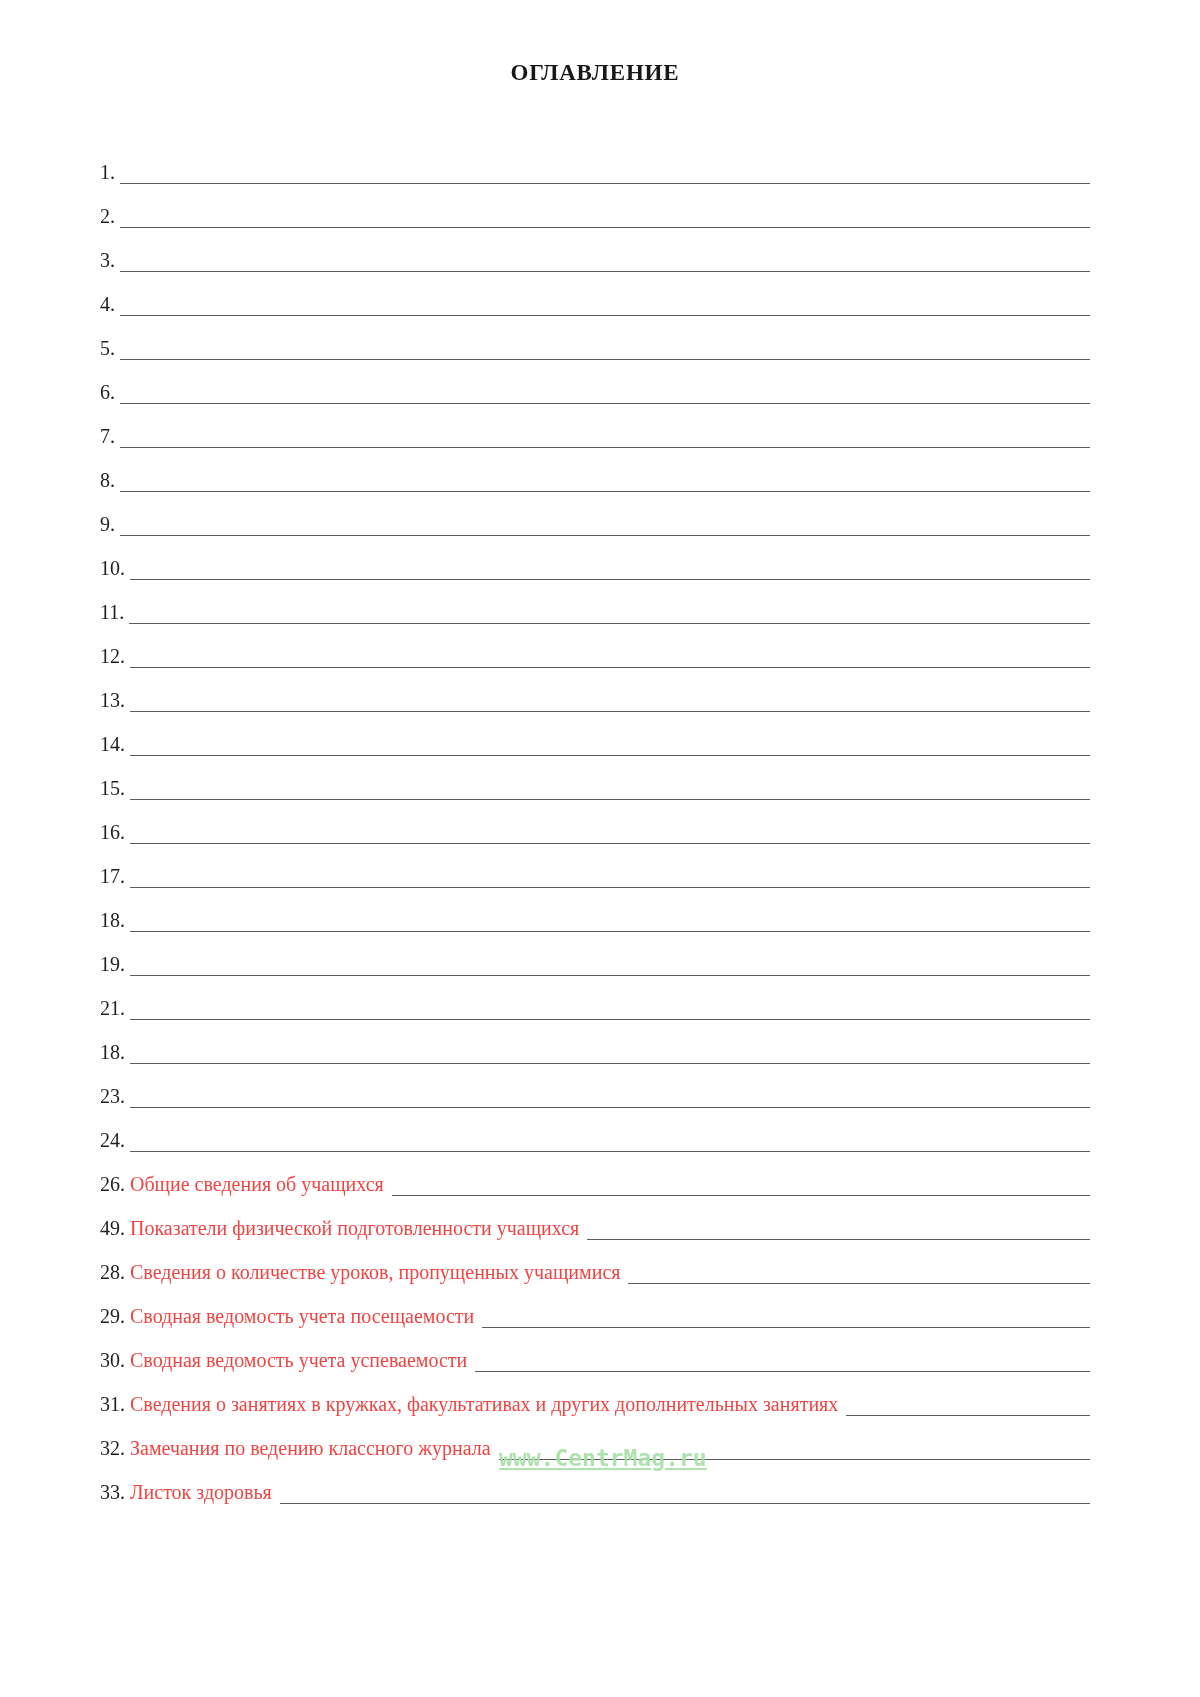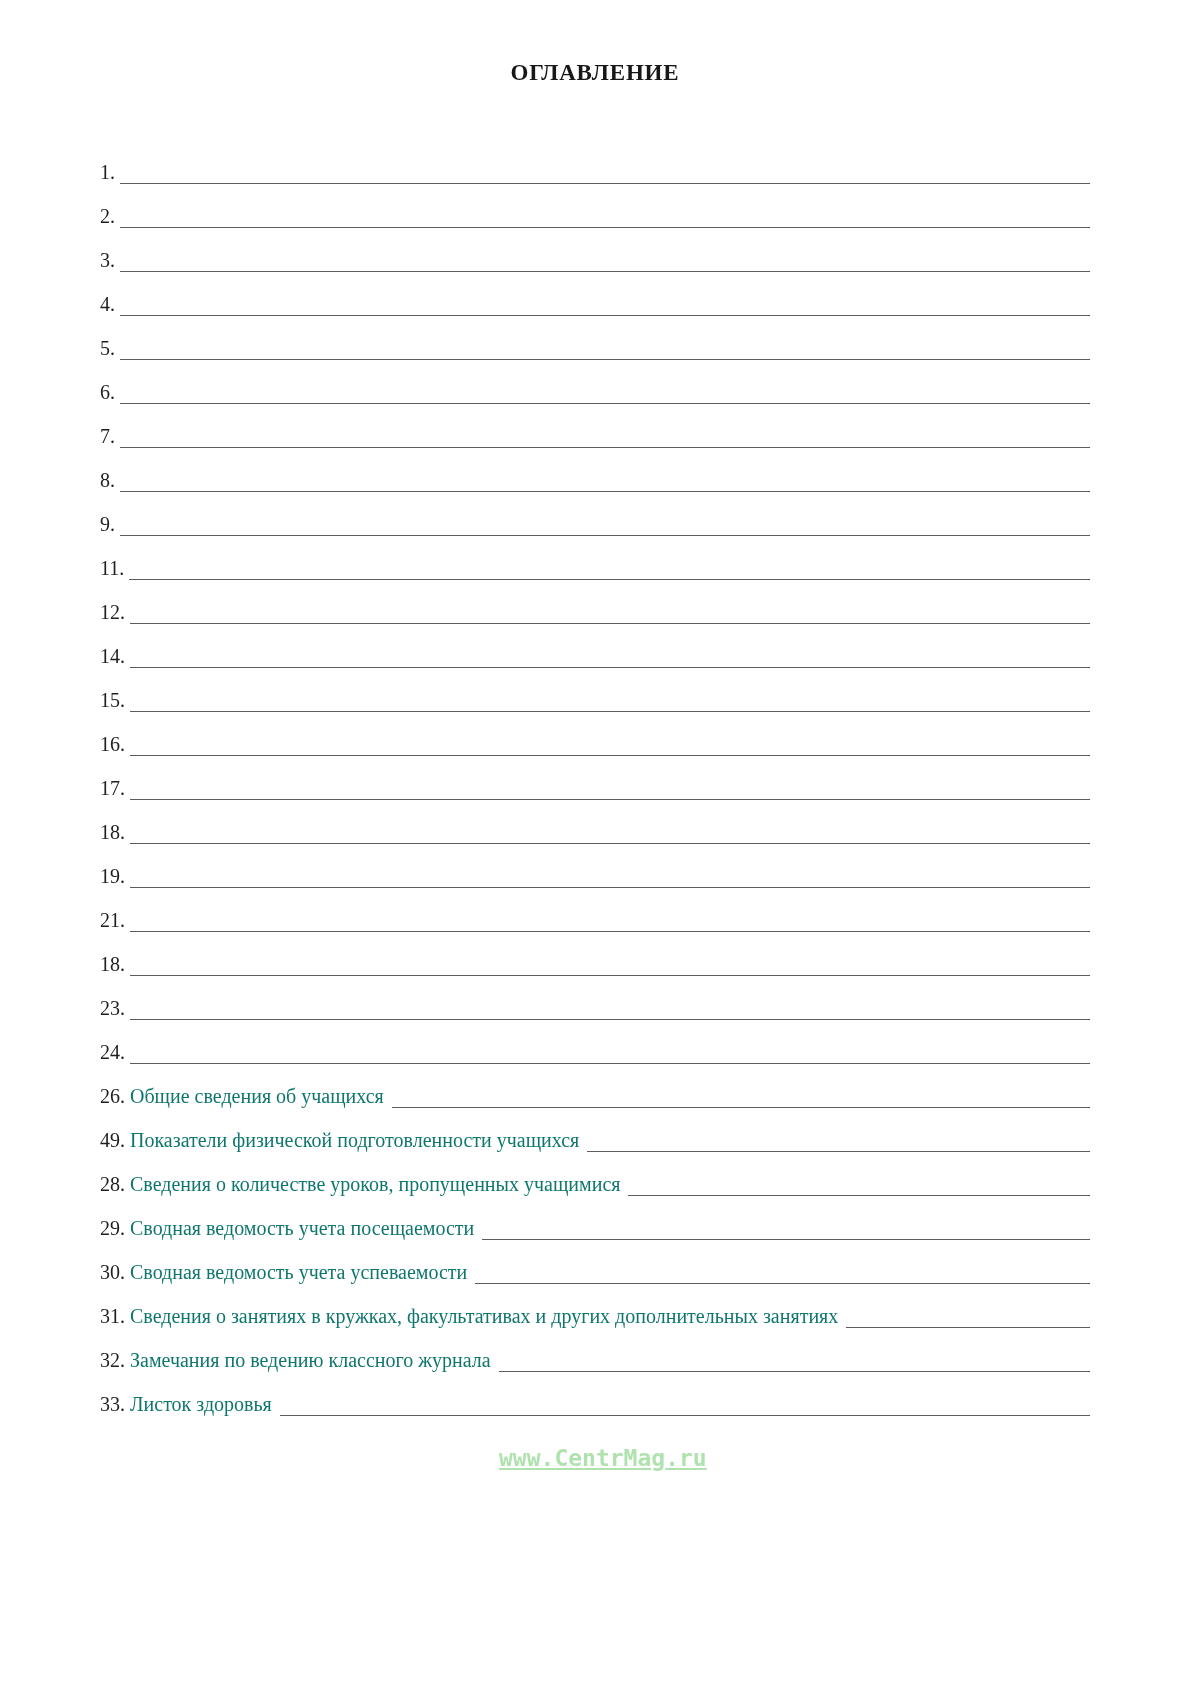--- a/index.html
+++ b/index.html
@@ -45,21 +45,21 @@
     line-height: 1.15;
     margin-right: 5px;
     color: #1f1f1f;
   }
   .label {
     flex: 0 0 auto;
     font-size: 20px;
     line-height: 1.15;
     white-space: nowrap;
     margin-right: 8px;
-    color: #0f766e;
+    color: #ef4444;
     text-align: center;
   }
   .fill {
     flex: 1 1 auto;
     height: 6px;
     border-bottom: 1.5px solid #5d5d5d;
   }
   .watermark {
     position: absolute;
     top: 1443px;
@@ -129,33 +129,43 @@
 
     <span class="fill" style="border-bottom-color: rgb(93, 93, 93);"></span>
   </div>
 
   <div class="row">
     <span class="num">9.</span>
 
     <span class="fill" style="border-bottom-color: rgb(93, 93, 93);"></span>
   </div>
 
+  <div class="row">
+    <span class="num">10.</span>
+
+    <span class="fill" style="border-bottom-color: rgb(93, 93, 93);"></span>
+  </div>
 
   <div class="row">
     <span class="num">11.</span>
 
     <span class="fill" style="border-bottom-color: rgb(93, 93, 93);"></span>
   </div>
 
   <div class="row">
     <span class="num">12.</span>
 
     <span class="fill" style="border-bottom-color: rgb(93, 93, 93);"></span>
   </div>
 
+  <div class="row">
+    <span class="num">13.</span>
+
+    <span class="fill" style="border-bottom-color: rgb(93, 93, 93);"></span>
+  </div>
 
   <div class="row">
     <span class="num">14.</span>
 
     <span class="fill" style="border-bottom-color: rgb(93, 93, 93);"></span>
   </div>
 
   <div class="row">
     <span class="num">15.</span>
 

